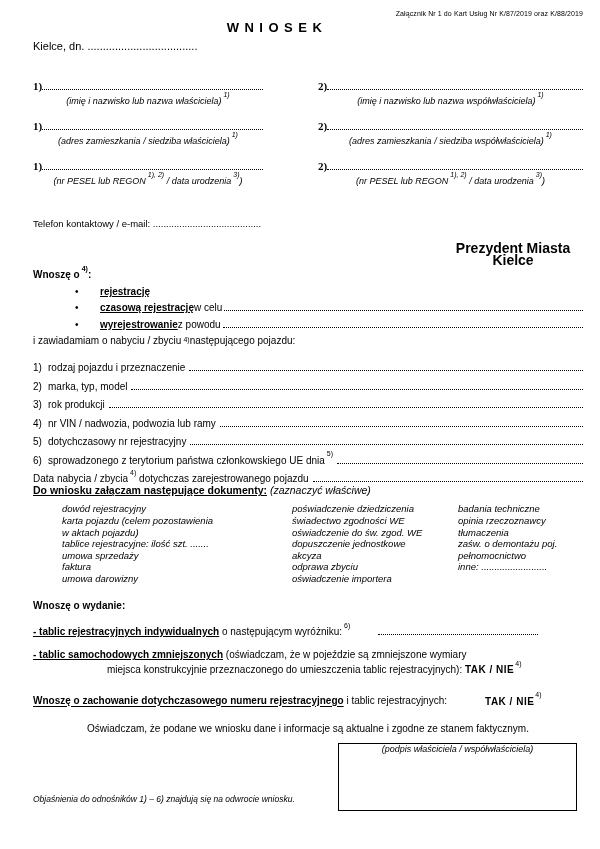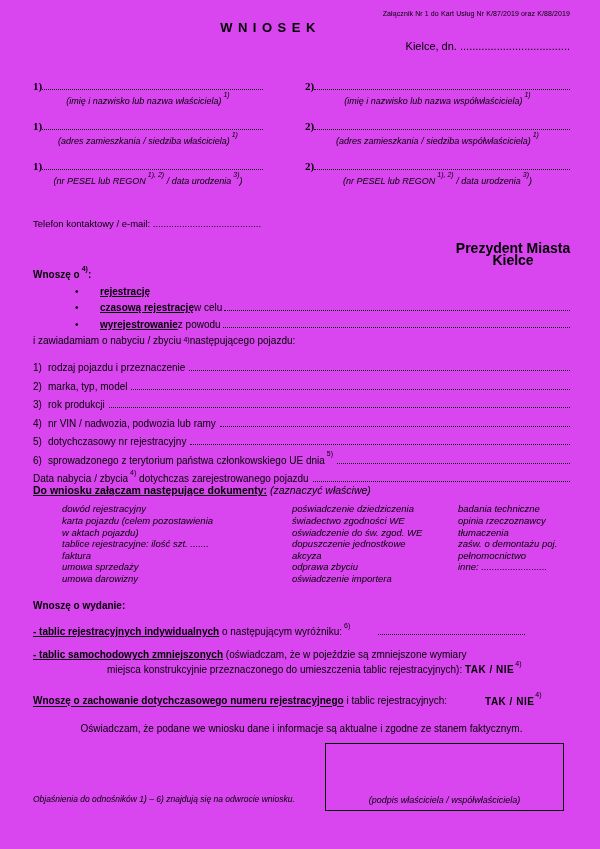--- a/index.html
+++ b/index.html
@@ -1,24 +1,24 @@
 <!DOCTYPE html>
 <html><head>
 <meta charset="utf-8">
 <style>
   * { margin:0; padding:0; box-sizing:border-box; }
   html,body { background:#888; }
   .page {
-    width:600px; height:849px; margin:0 auto; background:#d946ef; color:#000;
+    width:600px; height:849px; margin:0 auto; background:#ffffff; color:#000;
     font-family:"Liberation Sans", sans-serif; font-size:10px;
-    padding:8px 30px 0 33px; position:relative; overflow:hidden;
+    padding:8px 17px 0 33px; position:relative; overflow:hidden;
   }
   .att-note { text-align:right; font-size:7px; padding-top:2px; letter-spacing:0.1px; }
   .title { text-align:center; font-weight:bold; font-size:13px; letter-spacing:5.5px; margin-top:3px; padding-right:62px; }
-  .city-date { text-align:right; font-size:11px; margin-top:5px; }
+  .city-date { text-align:left; font-size:11px; margin-top:5px; }
 
   .owner-grid { display:grid; grid-template-columns:230px 265px; justify-content:space-between; margin-top:26px; }
   .field { margin-bottom:12px; }
   .field-line { display:flex; align-items:flex-end; height:14px; }
   .field-no { font-family:"Liberation Serif", serif; font-weight:bold; font-size:11px; line-height:11px; }
   .dotfill { flex:1 1 auto; border-bottom:1.3px dotted #000; align-self:flex-end; margin-bottom:2px; min-width:20px; }
   .field-label { text-align:center; font-style:italic; font-size:9px; margin-top:2px; }
   .sup { font-size:7px; position:relative; top:-0.45em; margin-left:2px; }
   .sup.tight { margin-left:1px; }
 
@@ -49,21 +49,21 @@
   .issue-item2 { margin-top:12px; }
   .issue-item2-l2 { padding-left:74px; line-height:13.5px; }
   .taknie { font-weight:bold; letter-spacing:0.5px; }
   .retention { margin-top:17px; }
   .retention .taknie { margin-left:38px; }
   .declaration { margin-top:16px;text-align:center; }
 
   .bottom-row { display:flex; margin-top:9px; }
   .footnote { font-style:italic; font-size:8.5px; align-self:flex-end; margin-bottom:7px; }
   .signature-box { margin-left:auto; margin-right:6px; width:239px; height:68px; border:1.5px solid #000;
-    display:flex; align-items:flex-end; justify-content:center; padding-bottom:5px; }
+    display:flex; align-items:flex-start; justify-content:center; padding-bottom:5px; }
   .signature-label { font-style:italic; font-size:9px; }
 </style>
 </head>
 <body>
 
 <div class="page">
 
   <div class="att-note">Załącznik Nr 1 do Kart Usług Nr K/87/2019  oraz  K/88/2019</div>
   <div class="title">WNIOSEK</div>
   <div class="city-date">Kielce, dn. ....................................</div>
@@ -186,22 +186,22 @@
   </div>
 
   <div class="docs-heading"><span class="b">Do wniosku załączam następujące dokumenty:</span> <span class="it">(zaznaczyć właściwe)</span></div>
 
   <div class="docs-grid">
     <div class="doc-col">
       <div class="doc-item">dowód rejestracyjny</div>
       <div class="doc-item">karta pojazdu (celem pozostawienia</div>
       <div class="doc-item">w aktach pojazdu)</div>
       <div class="doc-item">tablice rejestracyjne:  ilość szt. .......</div>
+      <div class="doc-item">umowa sprzedaży</div>
       <div class="doc-item">faktura</div>
-      <div class="doc-item">umowa sprzedaży</div>
       <div class="doc-item">umowa darowizny</div>
     </div>
     <div class="doc-col">
       <div class="doc-item">poświadczenie dziedziczenia</div>
       <div class="doc-item">świadectwo zgodności WE</div>
       <div class="doc-item">oświadczenie do św. zgod. WE</div>
       <div class="doc-item">dopuszczenie jednostkowe</div>
       <div class="doc-item">akcyza</div>
       <div class="doc-item">odprawa zbyciu</div>
       <div class="doc-item">oświadczenie importera</div>

